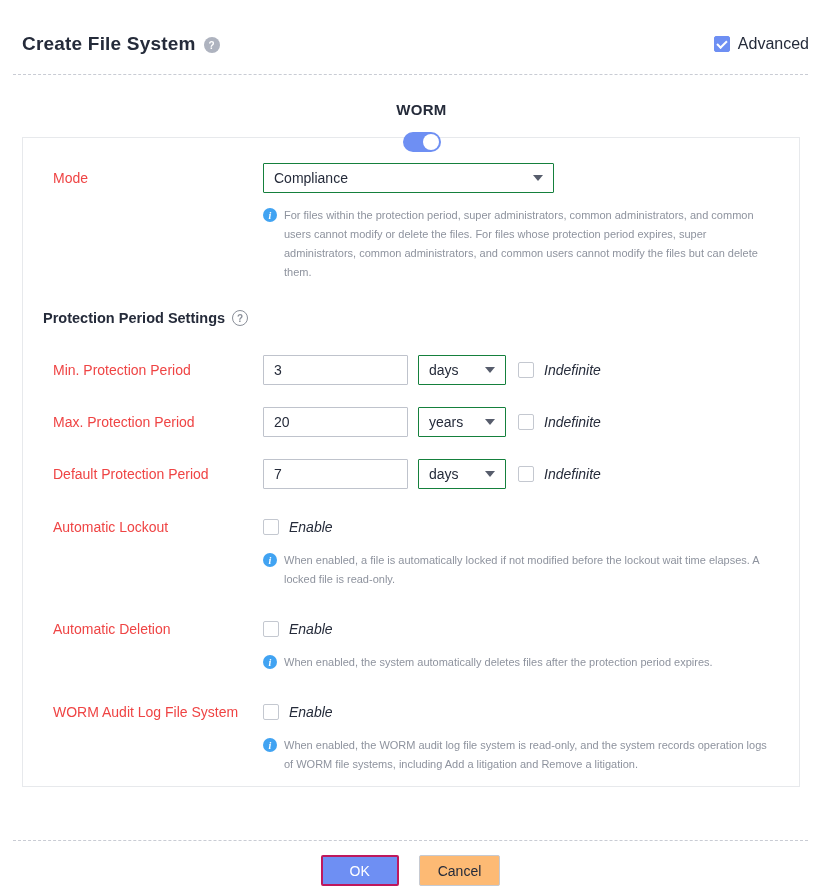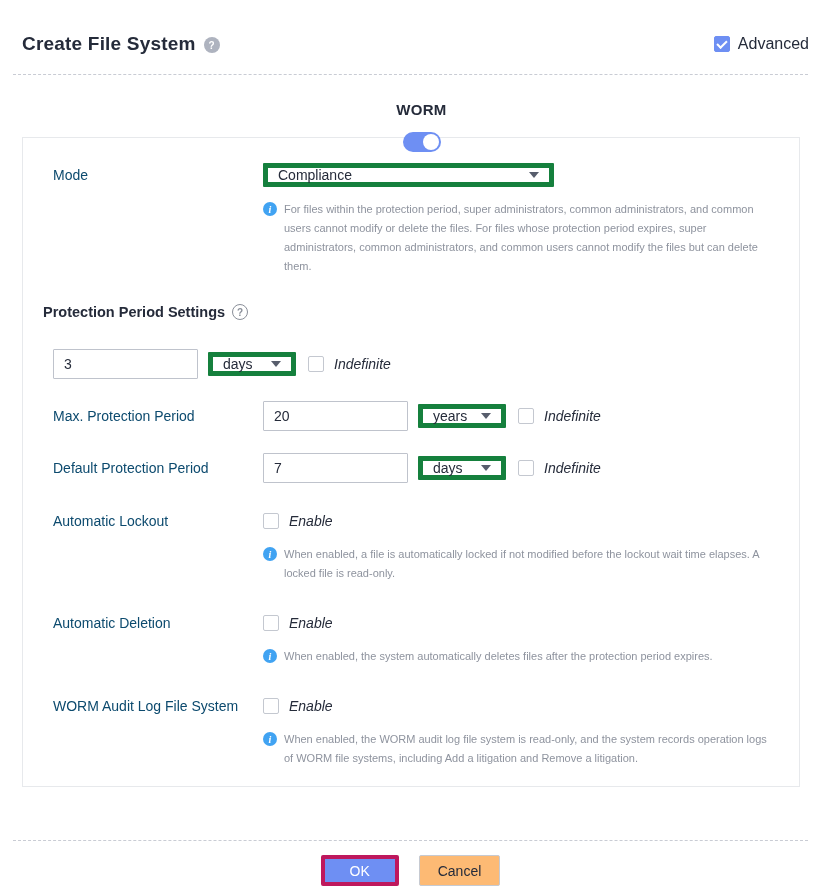--- a/index.html
+++ b/index.html
@@ -53,24 +53,24 @@
     position: absolute; top: 2px; right: 2px; width: 16px; height: 16px;
     border-radius: 50%; background: #fff;
   }
 
   
   .panel {
     margin: 14px 21px 0 22px; border: 1px solid #E7E9EC;
     padding: 25px 30px 40px 30px; height: 650px;
   }
   .form-row { display: flex; align-items: center; }
-  .row-label { width: 210px; flex: none; font-size: 14px; color: #0c4a6e; }
+  .row-label { width: 210px; flex: none; font-size: 14px; color: #ef4444; }
 
   .select-box {
-    height: 24px; border: 5px solid #15803d; background: #fff;
+    height: 30px; border: 1px solid #15803d; background: #fff;
     display: flex; align-items: center; justify-content: space-between;
     padding: 0 10px; cursor: pointer; border-radius: 1px;
   }
   .select-box .sel-value { font-size: 14px; color: #252B3A; }
   .caret {
     width: 0; height: 0; border-left: 5px solid transparent;
     border-right: 5px solid transparent; border-top: 6px solid #575D6C; flex: none;
   }
   .mode-select { width: 291px; }
 
@@ -116,21 +116,21 @@
   .footer-buttons {
     position: absolute; top: 855px; left: 0; width: 100%;
     display: flex; justify-content: center; gap: 20px;
   }
   .btn {
     min-width: 78px; height: 31px; font-size: 14px; border-radius: 2px;
     display: inline-flex; align-items: center; justify-content: center;
     cursor: pointer; padding: 0 18px;
     font-family: "Liberation Sans", "DejaVu Sans", sans-serif;
   }
-  .btn-primary { background: #6E8FF3; color: #fff; border: 4px solid #be185d; }
+  .btn-primary { background: #6E8FF3; color: #fff; border: 2px solid #be185d; }
   .btn-default { background: #fdba74; color: #252B3A; border: 1px solid #C6CAD2; }
 </style>
 </head>
 <body>
 
 <div class="header">
   <div class="title-wrap">
     <span class="page-title">Create File System</span>
     <span class="help-filled">?</span>
   </div>
@@ -163,20 +163,21 @@
     <span class="info-icon">i</span>
     <span class="info-text">For files within the protection period, super administrators, common administrators, and common users cannot modify or delete the files. For files whose protection period expires, super administrators, common administrators, and common users cannot modify the files but can delete them.</span>
   </div>
 
   <div class="section-heading">
     <span class="section-title">Protection Period Settings</span>
     <span class="help-outline">?</span>
   </div>
 
   <div class="form-row period-row-1">
+    <span class="row-label">Min. Protection Period</span>
     <input class="text-input" value="3" style="">
     <div class="select-box unit-select">
       <span class="sel-value">days</span>
       <span class="caret"></span>
     </div>
     <div class="cbx-inline indef-wrap">
       <span class="cbx"></span>
       <span class="cbx-text">Indefinite</span>
     </div>
   </div>

